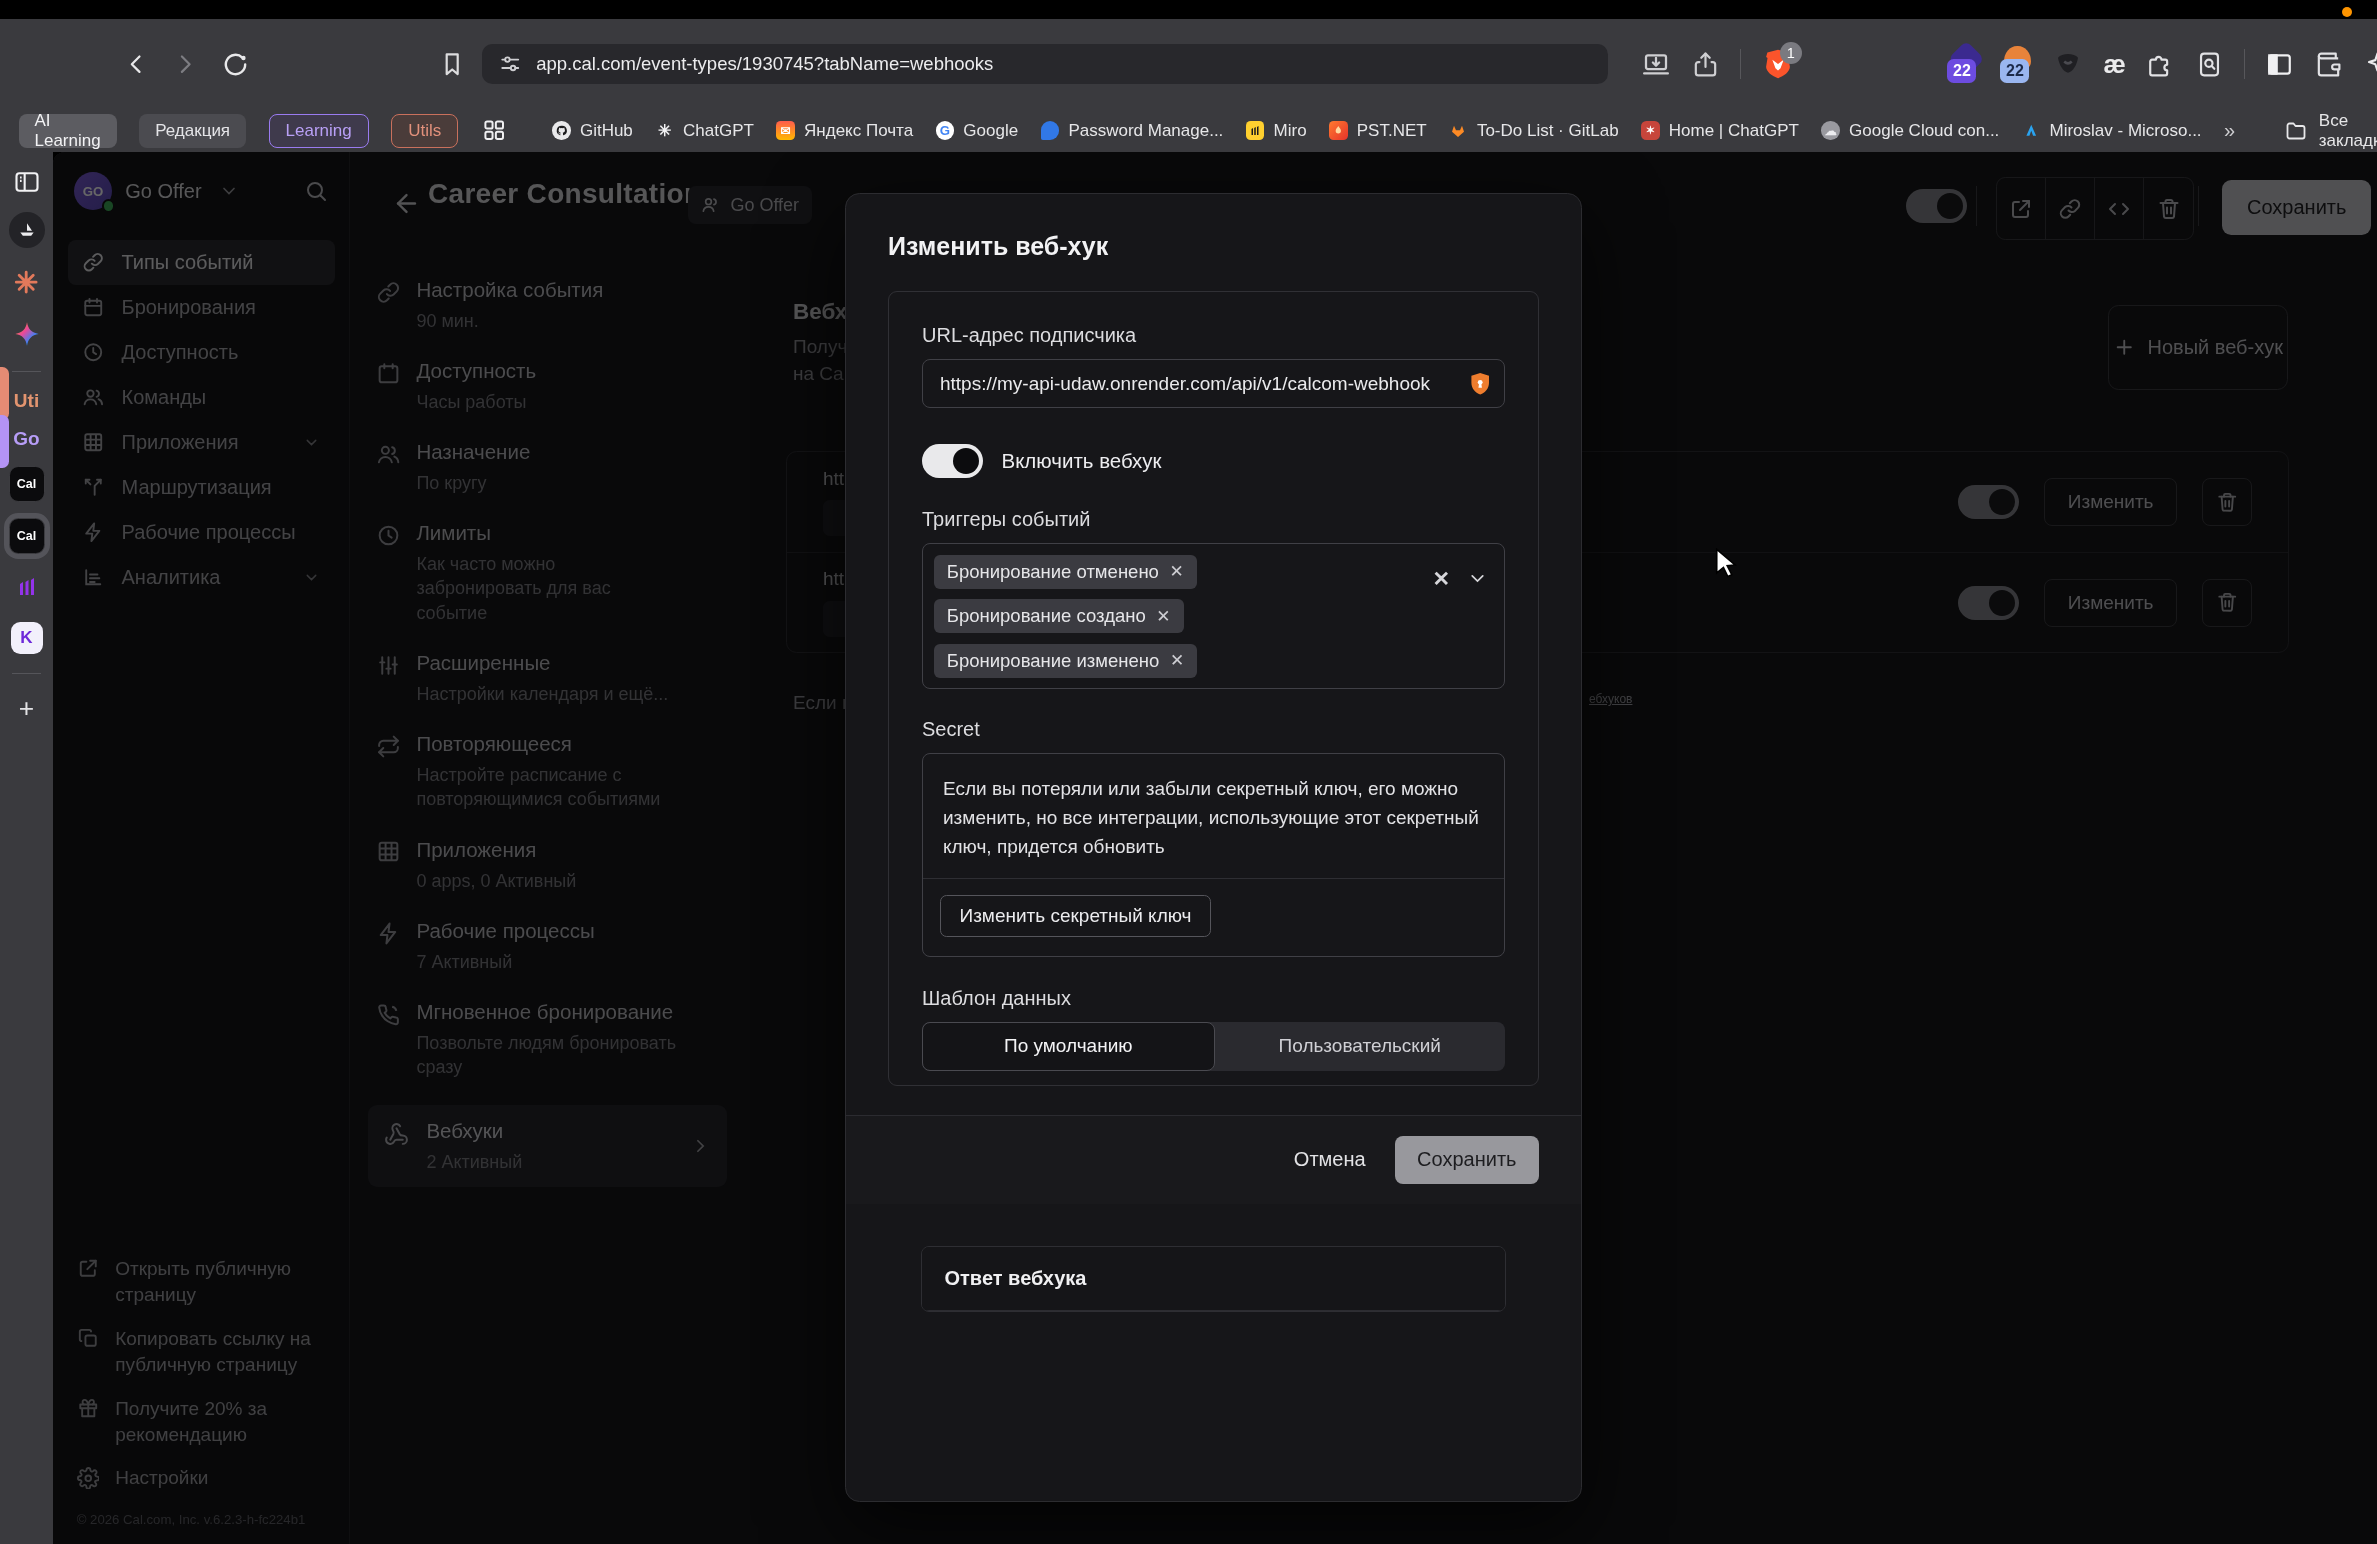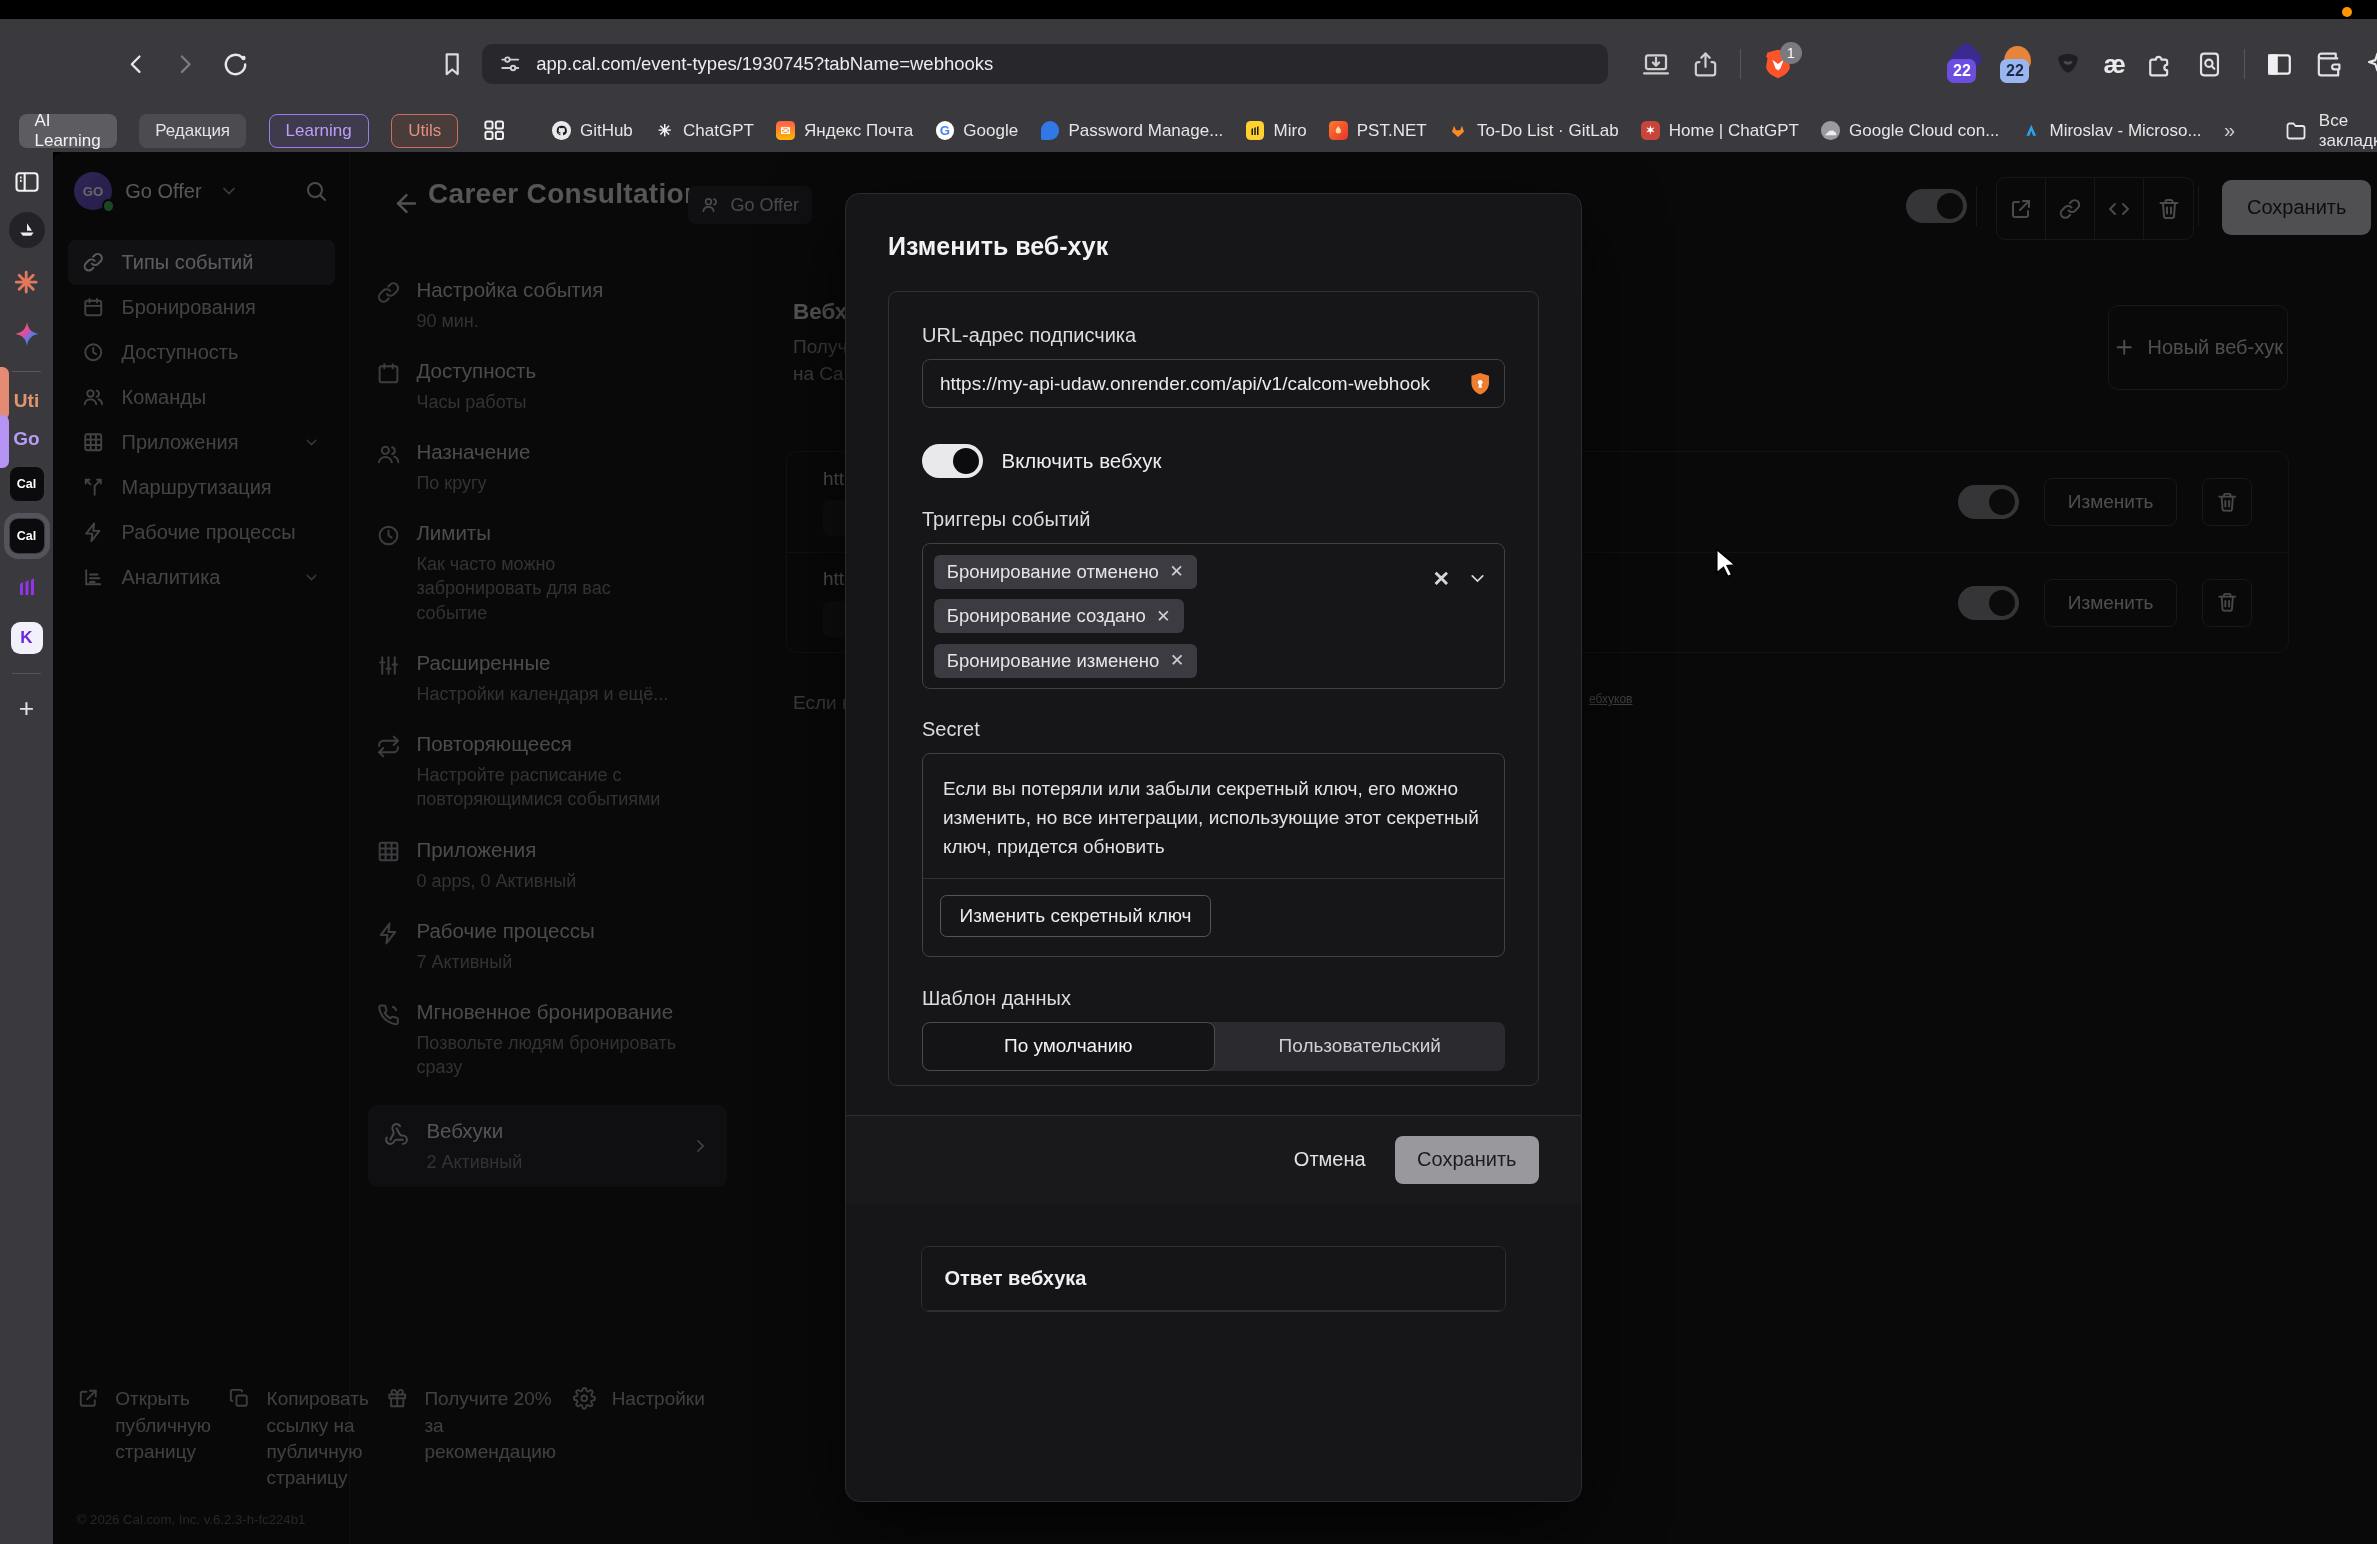--- a/index.html
+++ b/index.html
@@ -63,21 +63,21 @@
   .avatar .presence{position:absolute;right:-2.6px;bottom:-2.6px;width:13.2px;height:13.2px;border-radius:50%;
                     background:#3fae5a;border:2.6px solid #151518;}
   .team-name{font-size:20px;color:#d9d9dc;flex:0 0 auto;}
   .team-chev{margin-left:4px;color:#9a9a9f;}
   .team-search{margin-left:auto;color:#b9b9be;}
   .nav-item{display:flex;align-items:center;gap:17px;height:45px;padding:0 14.5px;border-radius:8px;
             font-size:20px;color:#a8a8ad;}
   .nav-item.active{background:#2c2c31;color:#e6e6e9;}
   .nav-item .chev-end{margin-left:auto;color:#85858a;}
   .sidebar-spacer{flex:1;}
-  .side-bottom{display:flex;flex-direction:row;gap:17px;padding:0 9.2px;}
+  .side-bottom{display:flex;flex-direction:column;gap:17px;padding:0 9.2px;}
   .side-bottom-item{display:flex;gap:16px;font-size:19px;color:#a0a0a5;line-height:26.4px;align-items:flex-start;}
   .side-bottom-item .ic{margin-top:1.3px;}
   .side-footer{font-size:13.2px;color:#606066;margin:20px 0 4px 9.2px;}
 
   
   .event-nav{position:absolute;top:0;left:297px;width:390px;bottom:0;padding:125px 18.5px 0 26.4px;}
   .en-item{display:flex;gap:15px;margin-bottom:25px;}
   .en-item .ic{margin-top:2.6px;color:#9a9aa0;flex:0 0 auto;}
   .en-title{font-size:20.5px;color:#bcbcc1;line-height:26.4px;}
   .en-sub{font-size:18px;color:#7d7d83;line-height:24.4px;margin-top:5.3px;}

